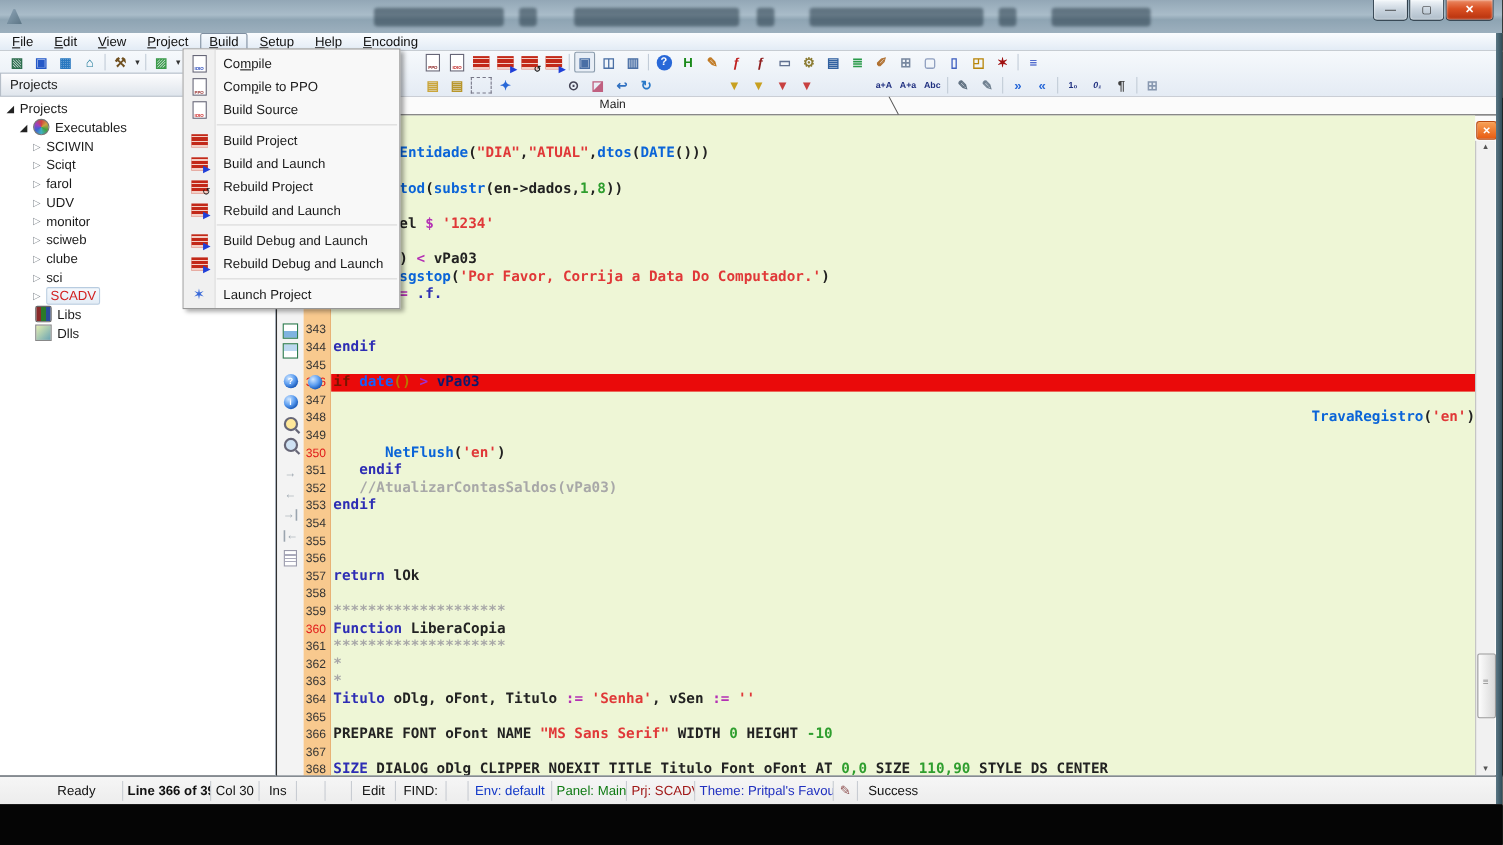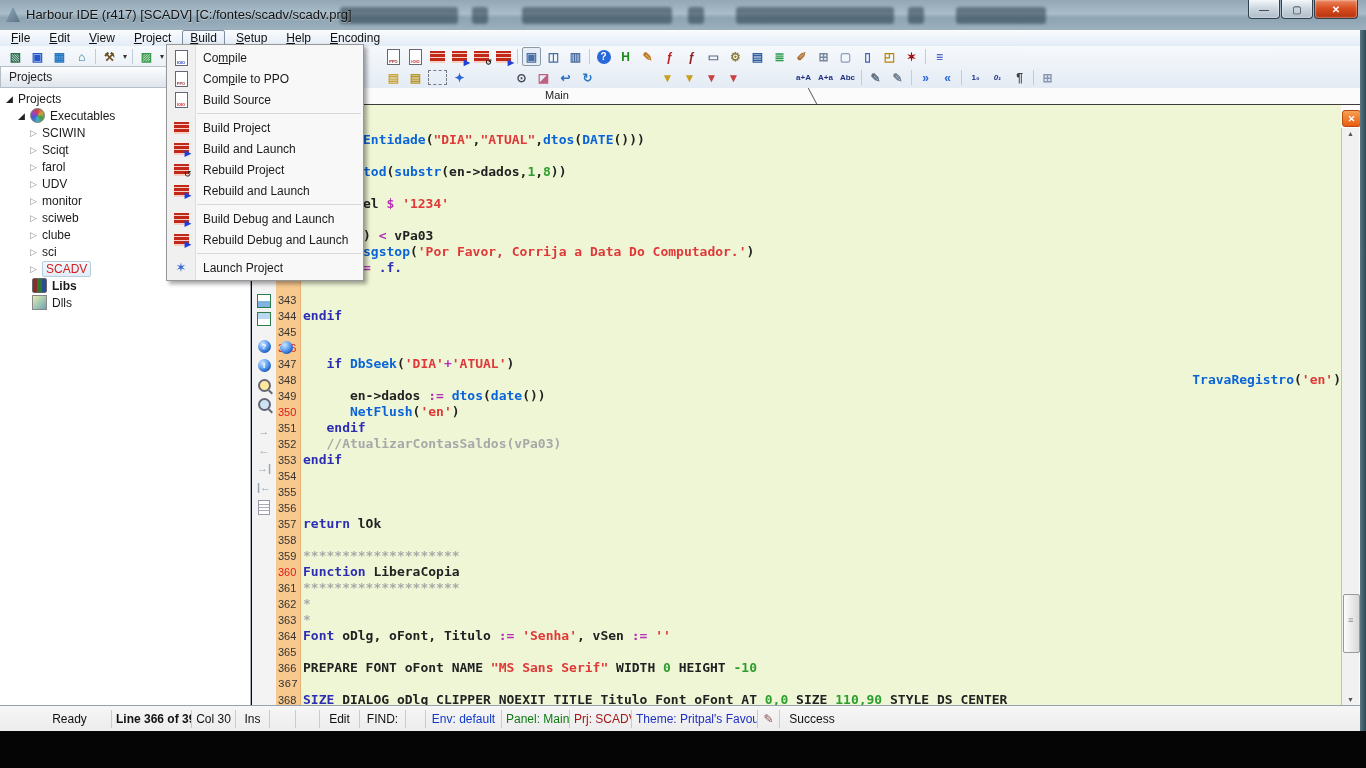--- a/index.html
+++ b/index.html
@@ -114,21 +114,20 @@
 
   <div id="titlebar">
     <div class="ghost" style="left:340px;width:118px;"></div>
     <div class="ghost" style="left:472px;width:16px;"></div>
     <div class="ghost" style="left:522px;width:150px;"></div>
     <div class="ghost" style="left:688px;width:16px;"></div>
     <div class="ghost" style="left:736px;width:158px;"></div>
     <div class="ghost" style="left:908px;width:16px;"></div>
     <div class="ghost" style="left:956px;width:90px;"></div>
     <div id="app-icon"></div>
-    <div id="win-title">Harbour IDE (r417) [SCADV]  [C:/fontes/scadv/scadv.prg]</div>
     <div id="win-controls">
         <div class="wbtn">—</div>
         <div class="wbtn">▢</div>
         <div class="wbtn close">✕</div>
       </div>
   </div>
 
   <div id="menubar">
       <span class="menu-item"><u>F</u>ile</span>
       <span class="menu-item"><u>E</u>dit</span>
@@ -367,21 +366,21 @@
         <span>clube</span>
       </div>
       <div class="titem" style="top: 155px; left: 30px;">
         <span class="twist ">▷</span>
         <span>sci</span>
       </div>
       <div class="titem" style="top: 172px; left: 30px;">
         <span class="twist ">▷</span>
         <span class="sel" style="color: rgb(210, 32, 32);">SCADV</span>
       </div>
-      <div class="titem" style="top: 189px; left: 32px; font-weight: bold;">
+      <div class="titem" style="top: 189px; left: 32px;">
         <span class="tico libs"></span>
         <span>Libs</span>
       </div>
       <div class="titem" style="top: 206px; left: 32px;">
         <span class="tico dlls"></span>
         <span>Dlls</span>
       </div>
     </div>
 
   <div id="tabstrip">
@@ -443,51 +442,50 @@
         <div class="gnum" style="top: 411px;">357</div>
         <div class="gnum" style="top: 427px;">358</div>
         <div class="gnum" style="top: 443px;">359</div>
         <div class="gnum red" style="top: 459px;">360</div>
         <div class="gnum" style="top: 475px;">361</div>
         <div class="gnum" style="top: 491px;">362</div>
         <div class="gnum" style="top: 507px;">363</div>
         <div class="gnum" style="top: 523px;">364</div>
         <div class="gnum" style="top: 539px;">365</div>
         <div class="gnum" style="top: 555px;">366</div>
-        <div class="gnum" style="top: 571px; font-family: Liberation Mono, monospace;">367</div>
+        <div class="gnum" style="top: 571px;">367</div>
         <div class="gnum" style="top: 587px;">368</div>
         <div class="ball" id="bp-ball" style="top: 236px;"></div>
       </div>
     <div id="code">
         <div class="crow frag" style="top: 27px; left: 62px;"><span class="tk-f">Entidade</span><span class="tk-p">(</span><span class="tk-s">"DIA"</span><span class="tk-p">,</span><span class="tk-s">"ATUAL"</span><span class="tk-p">,</span><span class="tk-f">dtos</span><span class="tk-p">(</span><span class="tk-f">DATE</span><span class="tk-p">()))</span></div>
         <div class="crow frag" style="top: 59px; left: 62px;"><span class="tk-f">tod</span><span class="tk-p">(</span><span class="tk-f">substr</span><span class="tk-p">(en-&gt;dados,</span><span class="tk-n">1</span><span class="tk-p">,</span><span class="tk-n">8</span><span class="tk-p">))</span></div>
         <div class="crow frag" style="top: 91px; left: 62px;"><span class="tk-p">el </span><span class="tk-o">$</span><span class="tk-p"> </span><span class="tk-s">'1234'</span></div>
         <div class="crow frag" style="top: 123px; left: 62px;"><span class="tk-p">) </span><span class="tk-o">&lt;</span><span class="tk-p"> vPa03</span></div>
         <div class="crow frag" style="top: 139px; left: 62px;"><span class="tk-f">sgstop</span><span class="tk-p">(</span><span class="tk-s">'Por Favor, Corrija a Data Do Computador.'</span><span class="tk-p">)</span></div>
         <div class="crow frag" style="top: 155px; left: 62px;"><span class="tk-o">= </span><span class="tk-k">.f.</span></div>
         <div class="crow" style="top: 187px;"></div>
         <div class="crow" style="top: 203px;"><span class="tk-k">endif</span></div>
         <div class="crow" style="top: 219px;"></div>
-        <div class="crow" style="top: 251px;"><span class="tk-p">   </span><span class="tk-k">if</span><span class="tk-p"> </span><span class="tk-f">DbSeek</span><span class="tk-p">(</span><span class="tk-s">'DIA'</span><span class="tk-o">+</span><span class="tk-s">'ATUAL'</span><span class="tk-p">)</span></div>
+        <div class="crow redrow" style="top: 235px;"><span class="tk-xk">if </span><span class="tk-xf">date</span><span class="tk-xg">()</span><span class="tk-xp"> </span><span class="tk-xo">&gt;</span><span class="tk-xp"> vPa03</span></div>
         <div class="crow" style="top: 267px; text-align: right;"><span class="tk-p">      </span><span class="tk-f">TravaRegistro</span><span class="tk-p">(</span><span class="tk-s">'en'</span><span class="tk-p">)</span></div>
-        <div class="crow" style="top: 283px;"><span class="tk-p">      en-&gt;dados </span><span class="tk-o">:=</span><span class="tk-p"> </span><span class="tk-f">dtos</span><span class="tk-p">(</span><span class="tk-f">date</span><span class="tk-p">())</span></div>
         <div class="crow" style="top: 299px;"><span class="tk-p">      </span><span class="tk-f">NetFlush</span><span class="tk-p">(</span><span class="tk-s">'en'</span><span class="tk-p">)</span></div>
         <div class="crow" style="top: 315px;"><span class="tk-p">   </span><span class="tk-k">endif</span></div>
         <div class="crow" style="top: 331px;"><span class="tk-c">   //AtualizarContasSaldos(vPa03)</span></div>
         <div class="crow" style="top: 347px;"><span class="tk-k">endif</span></div>
         <div class="crow" style="top: 363px;"></div>
         <div class="crow" style="top: 395px;"></div>
         <div class="crow" style="top: 411px;"><span class="tk-k">return</span><span class="tk-p"> lOk</span></div>
         <div class="crow" style="top: 427px;"></div>
         <div class="crow" style="top: 443px;"><span class="tk-c">********************</span></div>
         <div class="crow" style="top: 459px;"><span class="tk-k">Function</span><span class="tk-p"> LiberaCopia</span></div>
         <div class="crow" style="top: 475px;"><span class="tk-c">********************</span></div>
         <div class="crow" style="top: 491px;"><span class="tk-c">*</span></div>
         <div class="crow" style="top: 507px;"><span class="tk-c">*</span></div>
-        <div class="crow" style="top: 523px;"><span class="tk-k">Font</span><span class="tk-p"> oDlg, oFont, Titulo </span><span class="tk-o">:=</span><span class="tk-p"> </span><span class="tk-s">'Senha'</span><span class="tk-p">, vSen </span><span class="tk-o">:=</span><span class="tk-p"> </span><span class="tk-s">''</span></div>
+        <div class="crow" style="top: 523px;"><span class="tk-k">Titulo</span><span class="tk-p"> oDlg, oFont, Titulo </span><span class="tk-o">:=</span><span class="tk-p"> </span><span class="tk-s">'Senha'</span><span class="tk-p">, vSen </span><span class="tk-o">:=</span><span class="tk-p"> </span><span class="tk-s">''</span></div>
         <div class="crow" style="top: 539px;"></div>
         <div class="crow" style="top: 555px;"><span class="tk-p">PREPARE FONT oFont NAME </span><span class="tk-s">"MS Sans Serif"</span><span class="tk-p"> WIDTH </span><span class="tk-n">0</span><span class="tk-p"> HEIGHT </span><span class="tk-n">-10</span></div>
         <div class="crow" style="top: 571px;"></div>
         <div class="crow" style="top: 587px;"><span class="tk-k">SIZE</span><span class="tk-p"> DIALOG oDlg CLIPPER NOEXIT TITLE Titulo Font oFont AT </span><span class="tk-n">0,0</span><span class="tk-p"> SIZE </span><span class="tk-n">110,90</span><span class="tk-p"> STYLE DS CENTER</span></div>
       </div>
     <div id="ed-close">✕</div>
     <div id="vscroll">
       <div class="sarrow" style="top:2px;">▲</div>
       <div class="sarrow" style="bottom:2px;">▼</div>
       <div id="vthumb"></div>

